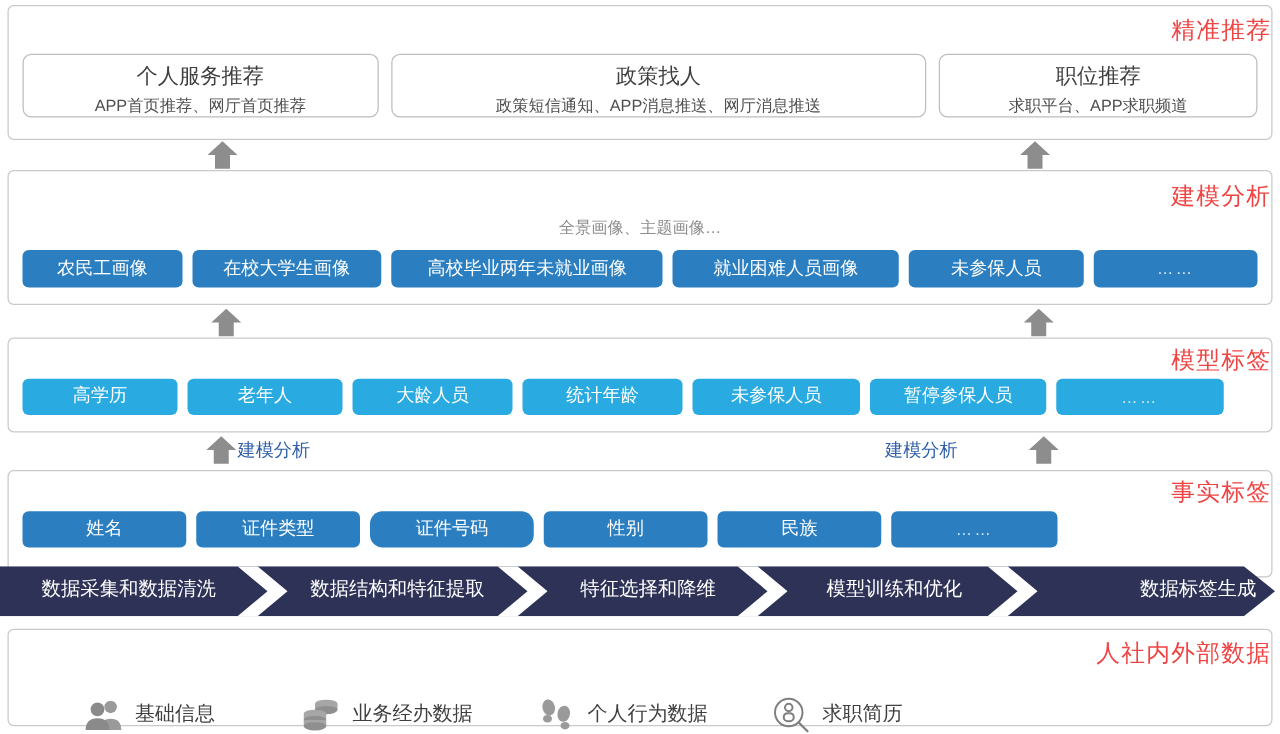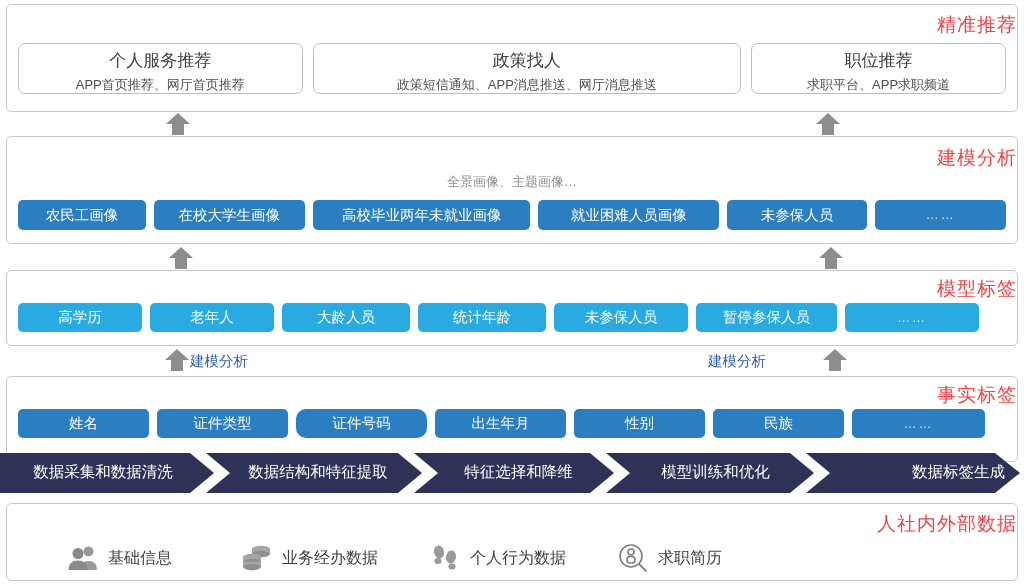--- a/index.html
+++ b/index.html
@@ -173,21 +173,21 @@
   }
 
   
   #row-source {
     top: 503px;
     height: 78px;
   }
   #row-source .band-title { margin-top: 10px; }
   .source-items {
     position: absolute;
-    top: 38px;
+    top: 52px;
     left: 60px;
     right: 30px;
     display: flex;
     align-items: center;
   }
   .source-item {
     display: flex;
     align-items: center;
     gap: 9px;
   }
@@ -300,21 +300,20 @@
       </svg>
   </div>
 
   <div class="band" id="row-fact">
     <div class="band-title">事实标签</div>
 
     <div class="pill-row" id="fact-pills">
       <div class="pill pill-blue" style="width:131px;">姓名</div>
       <div class="pill pill-blue" style="width:131px;">证件类型</div>
       <div class="pill pill-blue" style="width:131px;border-radius:10px;">证件号码</div>
-      <div class="pill pill-blue" style="width:131px;">出生年月</div>
       <div class="pill pill-blue" style="width:131px;">性别</div>
       <div class="pill pill-blue" style="width:131px;">民族</div>
       <div class="pill pill-blue dots" style="width:133px;">……</div>
     </div>
   </div>
 
   <div id="pipeline">
     <svg width="1024" height="40" viewBox="0 0 1024 40">
       <polygon points="0,0 995,0 1020,20 995,40 0,40" fill="#2e3257"></polygon>
       <polygon points="190,0 214,20 190,40 206,40 230,20 206,0" fill="#ffffff"></polygon>

